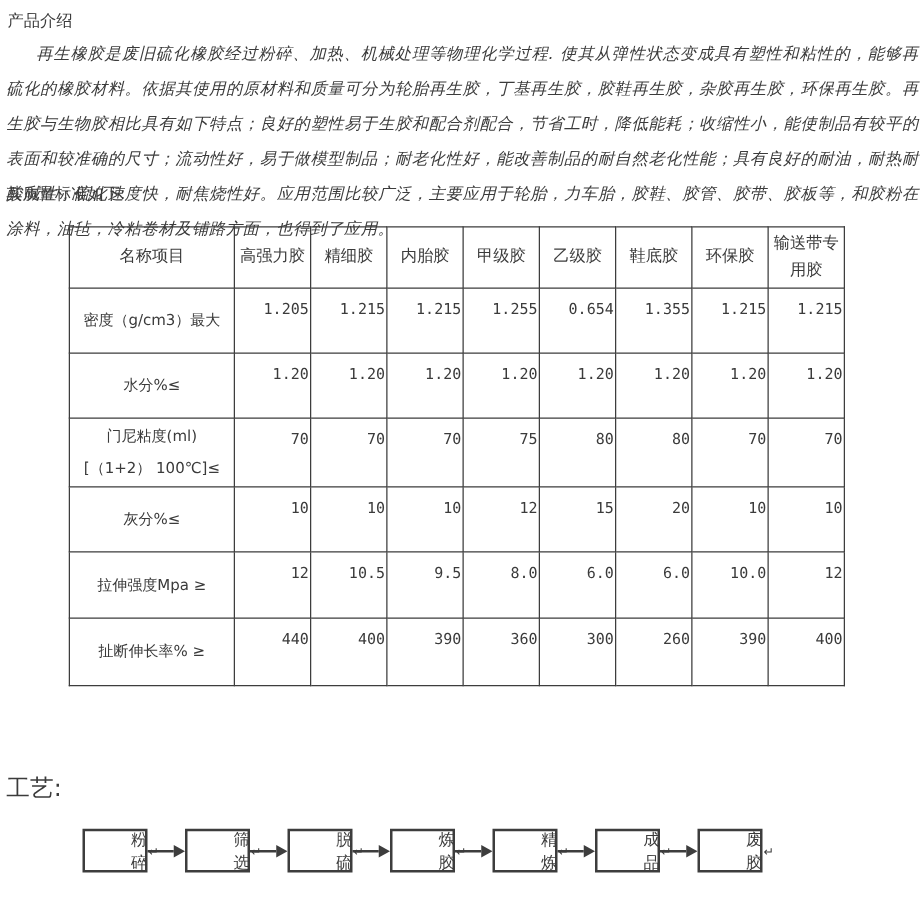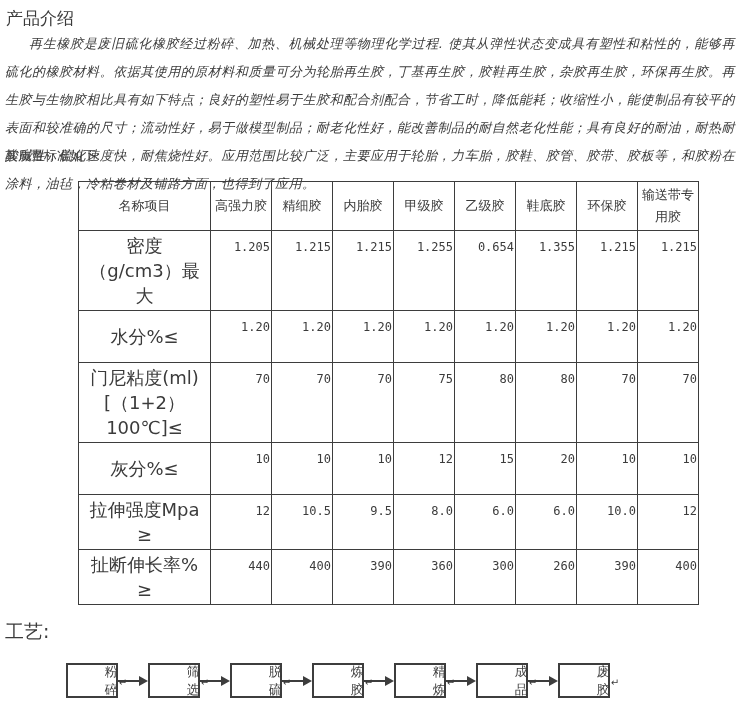--- a/index.html
+++ b/index.html
@@ -8,47 +8,47 @@
     --bg:#ffffff;
   }
   html,body{margin:0;padding:0;}
   body{
     width:739px;height:723px;background:var(--bg);
     font-family:"DejaVu Sans",sans-serif;color:var(--text);
     position:relative;overflow:hidden;
   }
   .page-title{
     position:absolute;left:6px;top:10px;
-    font-size:17px;line-height:16px;
+    font-size:13px;line-height:16px;font-family:Liberation Mono, monospace;
   }
   .intro{
     position:absolute;left:5px;top:30px;width:730px;
     font-size:13px;line-height:28px;text-align:justify;
     text-indent:24px;margin:0;letter-spacing:0.5px;font-style:italic;
   }
   .standards-label{
     position:absolute;left:5px;top:147px;
     font-size:13px;line-height:18px;
   }
   table.quality{
-    position:absolute;left:78px;top:181px;
+    position:absolute;left:55px;top:181px;
     border-collapse:collapse;table-layout:fixed;width:620px;
     font-size:13px;
   }
   table.quality th, table.quality td{
     border:1px solid var(--border);
     font-weight:400;overflow:hidden;
   }
   table.quality thead th{
     height:46px;text-align:center;vertical-align:middle;
     line-height:22px;padding:1px 2px;font-size:13px;
   }
   table.quality tbody th{
     text-align:center;vertical-align:middle;
-    line-height:25px;padding:2px 5px;font-size:18px;
+    line-height:25px;padding:2px 5px;font-size:12px;
   }
   table.quality tbody td{
     text-align:right;vertical-align:top;padding-top:9px;
     font-family:"DejaVu Sans Mono",monospace;font-size:12px;
   }
   .process-label{
     position:absolute;left:5px;top:622px;
     font-size:19px;line-height:18px;
   }
   .flow{

